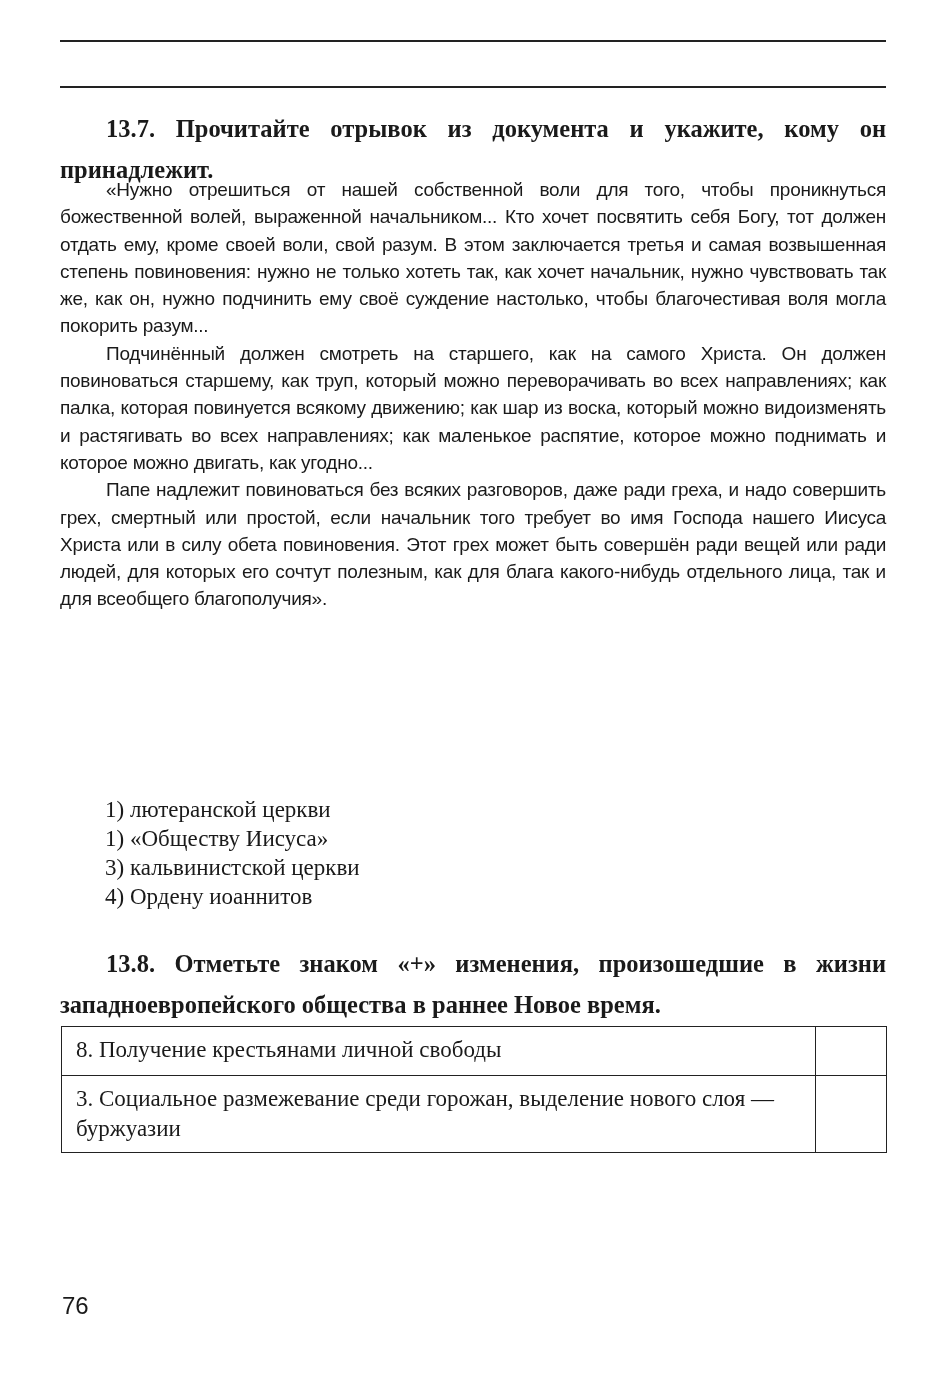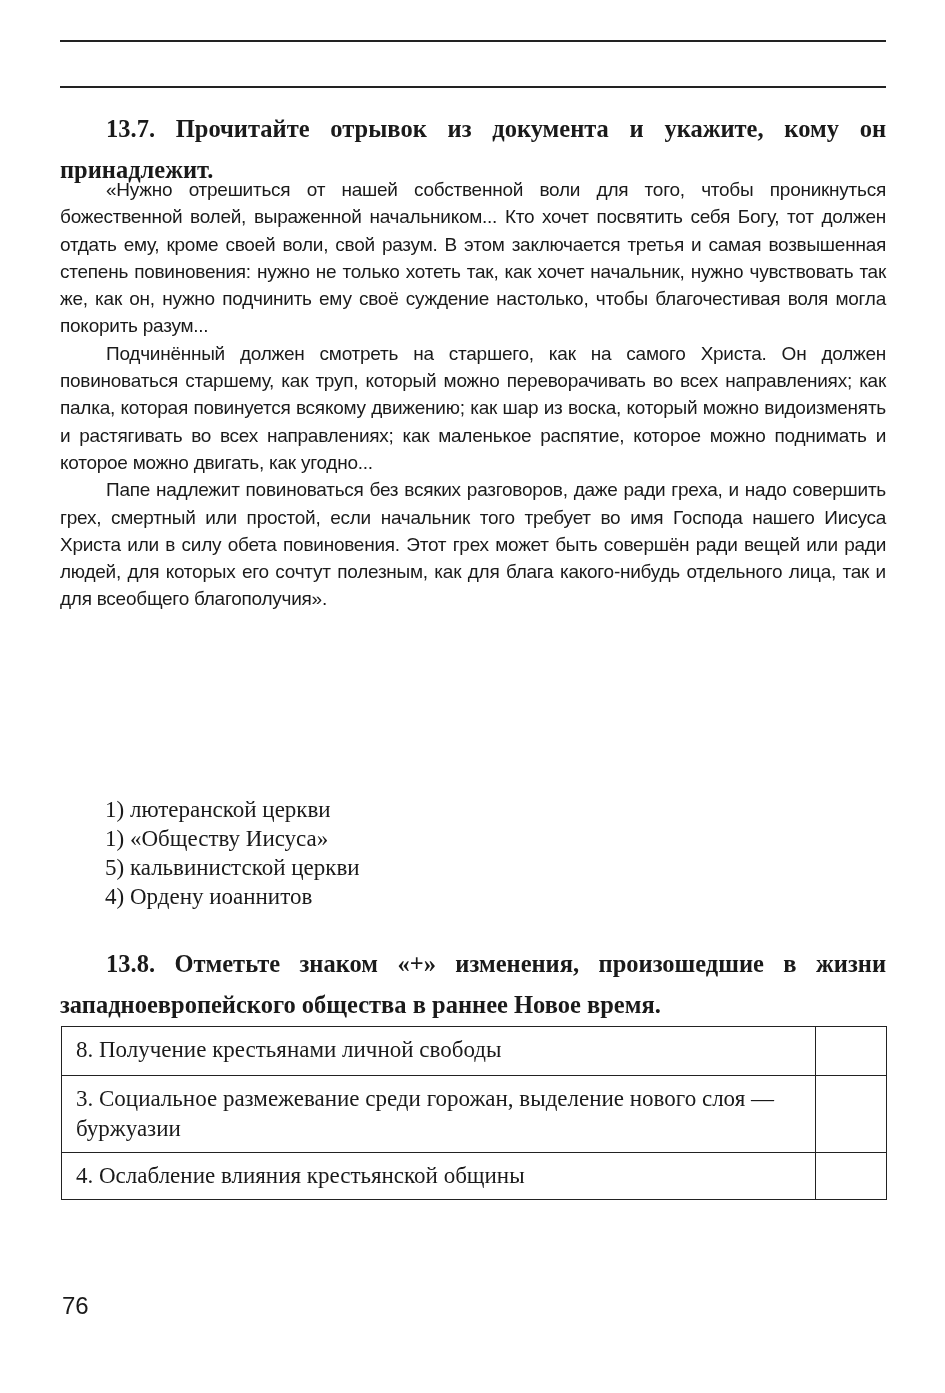--- a/index.html
+++ b/index.html
@@ -52,36 +52,32 @@
 
 <div class="passage">
   <p>«Нужно отрешиться от нашей собственной воли для того, чтобы проникнуться божественной волей, выраженной начальником... Кто хочет посвятить себя Богу, тот должен отдать ему, кроме своей воли, свой разум. В этом заключается третья и самая возвышенная степень повиновения: нужно не только хотеть так, как хочет начальник, нужно чувствовать так же, как он, нужно подчинить ему своё суждение настолько, чтобы благочестивая воля могла покорить разум...</p>
   <p>Подчинённый должен смотреть на старшего, как на самого Христа. Он должен повиноваться старшему, как труп, который можно переворачивать во всех направлениях; как палка, которая повинуется всякому движению; как шар из воска, который можно видоизменять и растягивать во всех направлениях; как маленькое распятие, которое можно поднимать и которое можно двигать, как угодно...</p>
   <p>Папе надлежит повиноваться без всяких разговоров, даже ради греха, и надо совершить грех, смертный или простой, если начальник того требует во имя Господа нашего Иисуса Христа или в силу обета повиновения. Этот грех может быть совершён ради вещей или ради людей, для которых его сочтут полезным, как для блага какого-нибудь отдельного лица, так и для всеобщего благополучия».</p>
 </div>
 
 <div class="options">
   <span class="option">1) лютеранской церкви</span>
   <span class="option">1) «Обществу Иисуса»</span>
-  <span class="option">5) кальвинистской церкви</span>
+  <span class="option">3) кальвинистской церкви</span>
   <span class="option">4) Ордену иоаннитов</span>
 </div>
 
 <h2 class="task-heading h2"><span class="indent"></span><span>13.8. Отметьте знаком «+» изменения, произошедшие в жизни западноевропейского общества в раннее Новое время.</span></h2>
 
 <table class="changes">
   <tbody>
       <tr class="row1">
     <td>8. Получение крестьянами личной свободы</td>
     <td class="mark"></td>
   </tr>
   <tr class="row3">
     <td>3. Социальное размежевание среди горожан, выделение нового слоя — буржуазии</td>
     <td class="mark"></td>
   </tr>
-  <tr class="row4">
-    <td>4. Ослабление влияния крестьянской общины</td>
-    <td class="mark"></td>
-  </tr>
 </tbody>
   </table>
 
 <div class="page-number">76</div>
 
 </body></html>

